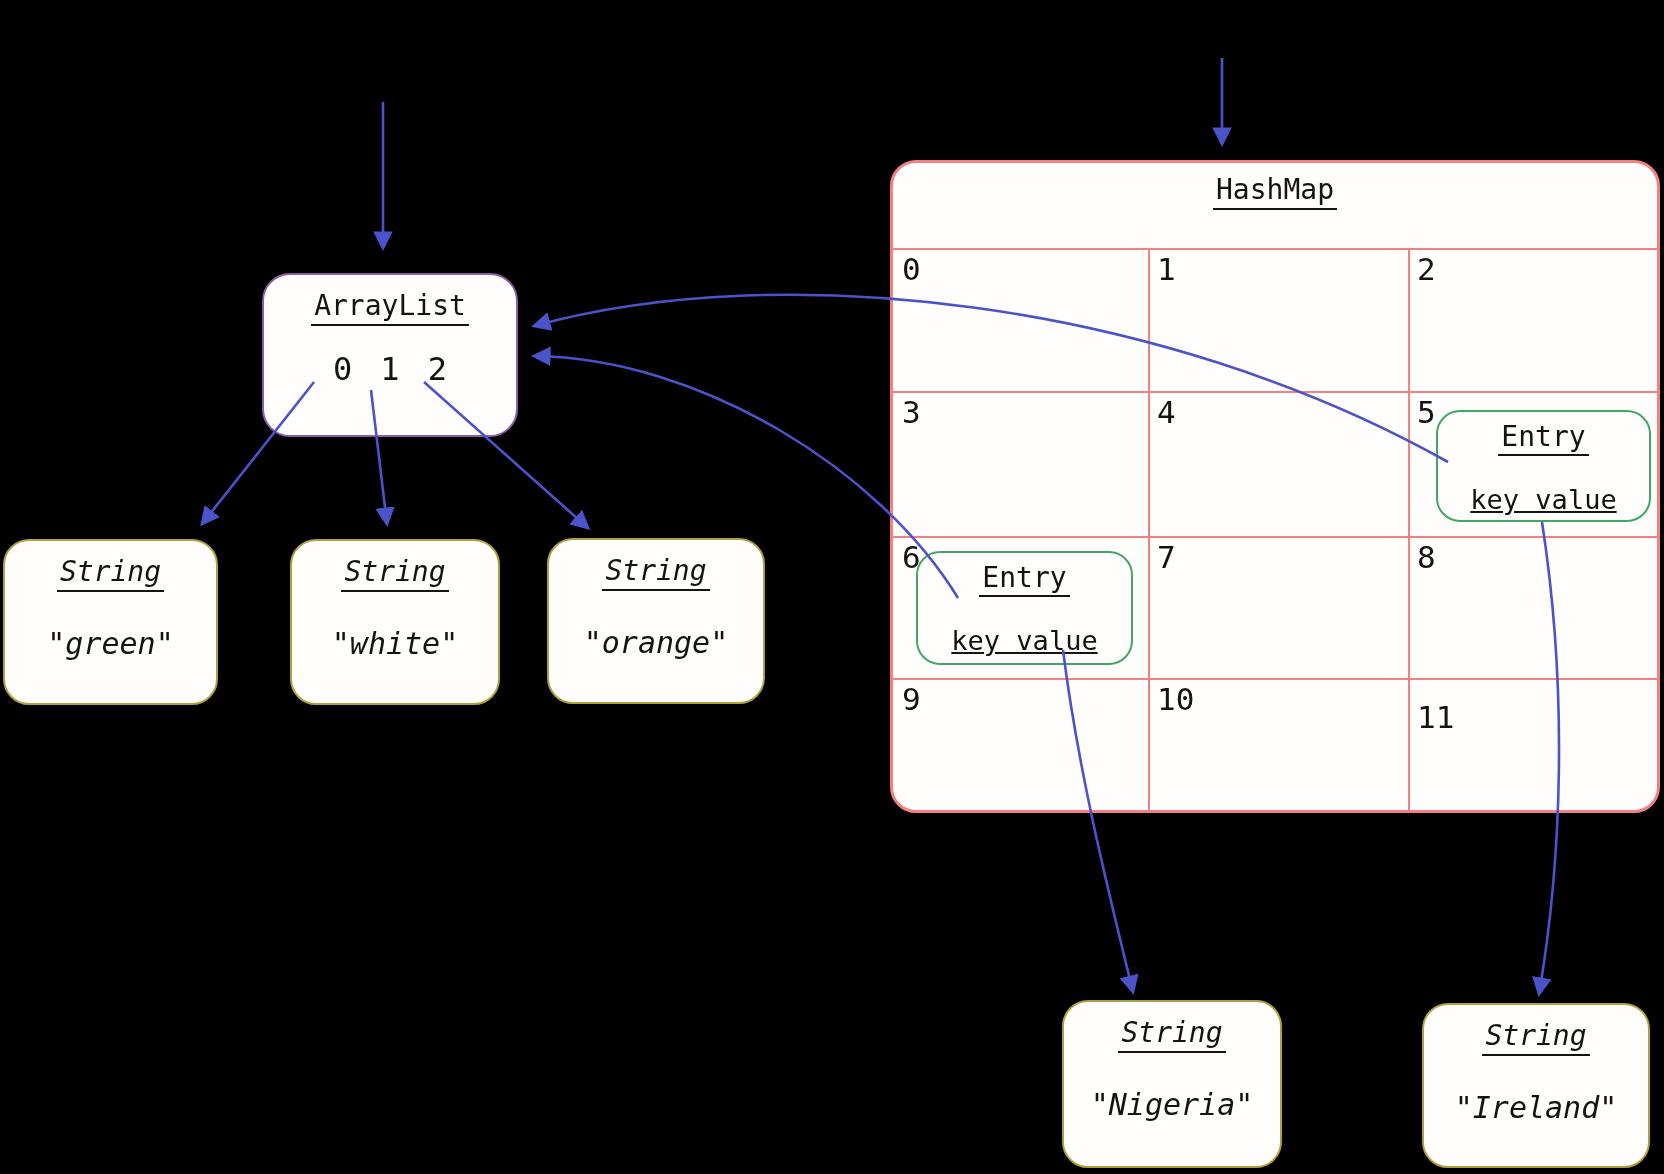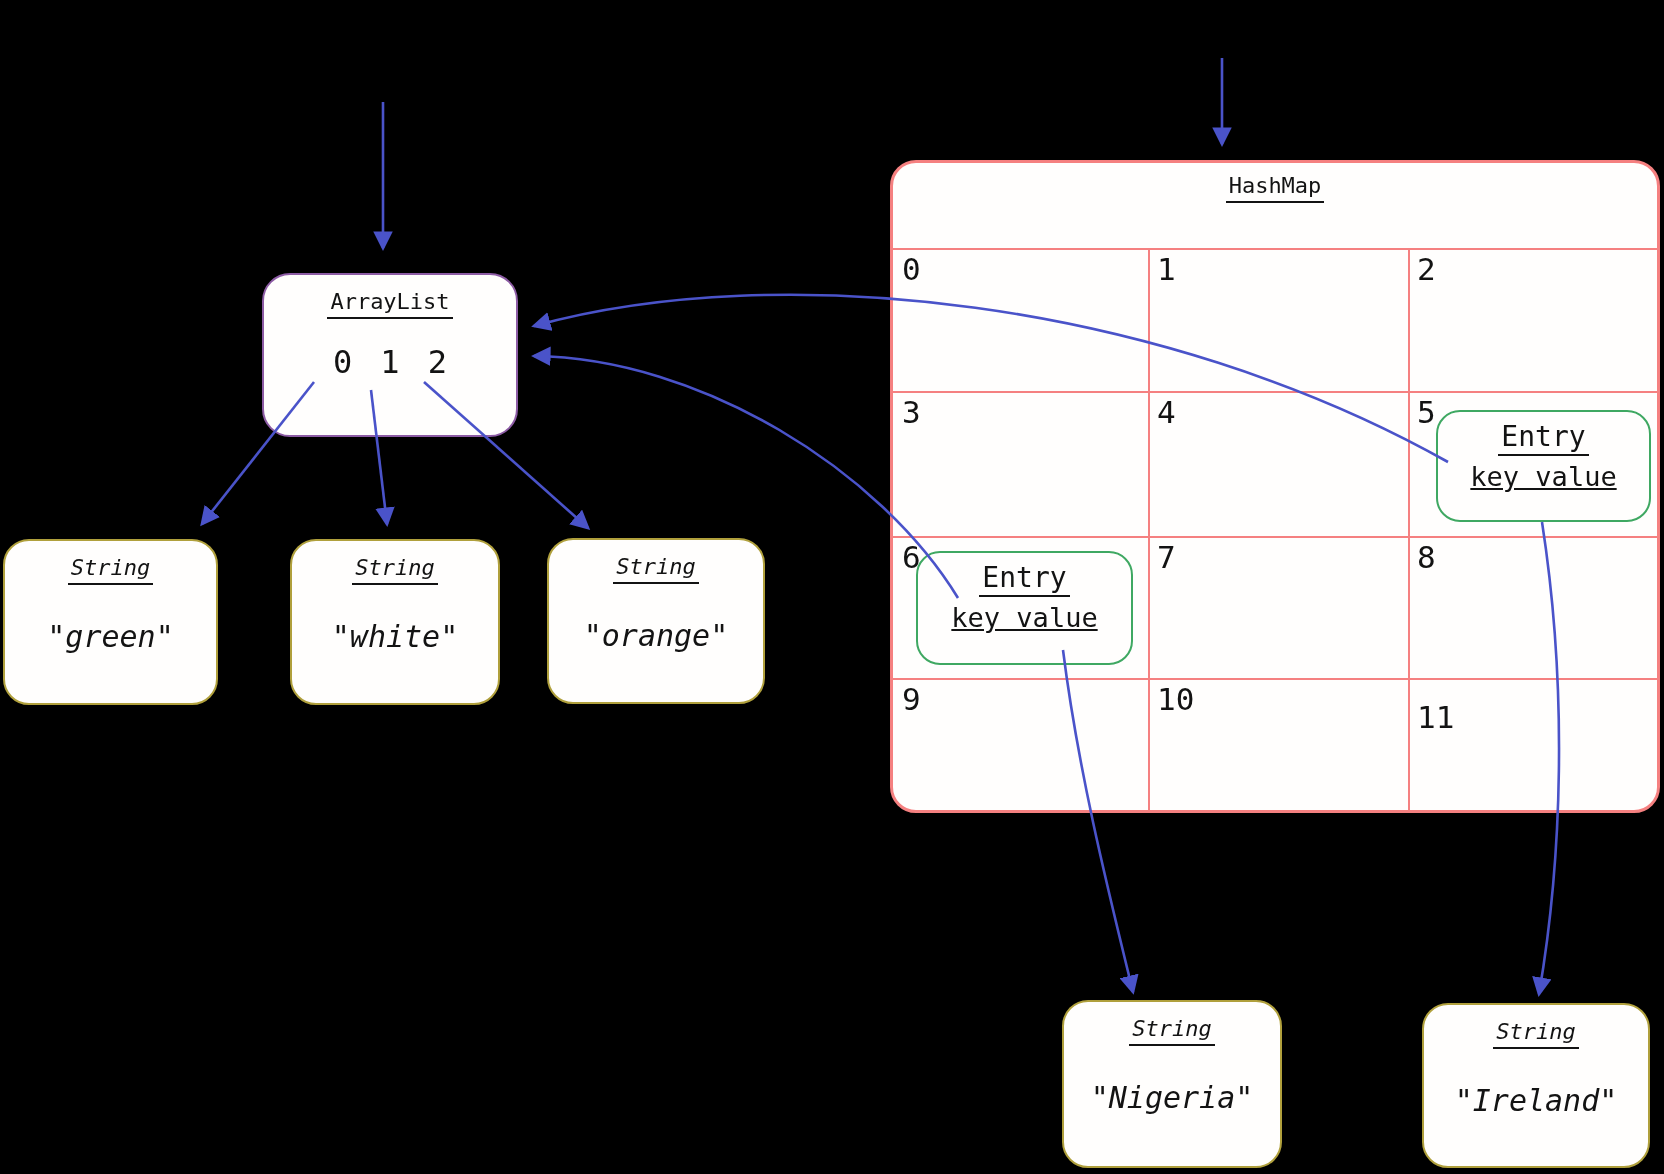--- a/index.html
+++ b/index.html
@@ -1,42 +1,42 @@
 <!DOCTYPE html>
 <html><head>
 <meta charset="utf-8">
 <style>
   html,body{margin:0;padding:0;background:#000;}
   .canvas{position:relative;width:1664px;height:1174px;background:#000;overflow:hidden;
           font-family:"DejaVu Sans Mono","Liberation Mono",monospace;color:#131313;}
   .box{position:absolute;background:#fffefd;box-sizing:border-box;display:flex;
        flex-direction:column;align-items:center;}
   .u{display:inline-block;border-bottom:2.5px solid #131313;padding:0 3px 4px;line-height:1.05;}
-  .title{margin-top:14px;font-size:22px;}
+  .title{margin-top:14px;font-size:28px;}
   .val{margin-top:34px;font-size:30px;}
 
   .alist{left:262px;top:273px;width:256px;height:164px;border:2.5px solid #8d5ca5;border-radius:28px;}
   .indices{margin-top:24px;display:flex;gap:28px;font-size:32px;}
 
   .sbox{border:2.5px solid #b0a03c;border-radius:26px;font-style:italic;}
   .s-green {left:3px;   top:539px; width:215px;height:166px;}
   .s-white {left:290px; top:539px; width:210px;height:166px;}
   .s-orange{left:547px; top:538px; width:218px;height:166px;}
   .s-nigeria{left:1062px;top:1000px;width:220px;height:168px;}
   .s-ireland{left:1422px;top:1003px;width:228px;height:165px;}
 
   .hmap{left:890px;top:160px;width:770px;height:653px;border:3px solid #f58080;border-radius:26px;}
   .hmap .title{margin-top:10px;}
   .gline{position:absolute;background:#f58080;}
   .gl-h{left:0;width:100%;height:2px;}
   .gl-v{top:85px;bottom:0;width:2px;}
   .cell-label{position:absolute;font-size:31px;line-height:1.15;}
 
   .entry{position:absolute;border:2px solid #3fa862;border-radius:24px;box-sizing:border-box;
-         display:flex;flex-direction:column;align-items:center;background:transparent;}
+         display:flex;flex-direction:column;align-items:center;background:transparent;gap:23px;}
   .entry .etitle{margin-top:8px;font-size:28px;}
   .entry .etitle .u{border-bottom-width:2px;padding-bottom:3px;}
   .entry .efields{margin-top:5px;font-size:27px;text-decoration:underline;}
   .e5{left:543px;top:247px;width:215px;height:112px;}
   .e6{left:23px;top:388px;width:217px;height:114px;}
 
   svg.wires{position:absolute;left:0;top:0;pointer-events:none;}
 </style>
 </head>
 <body>

